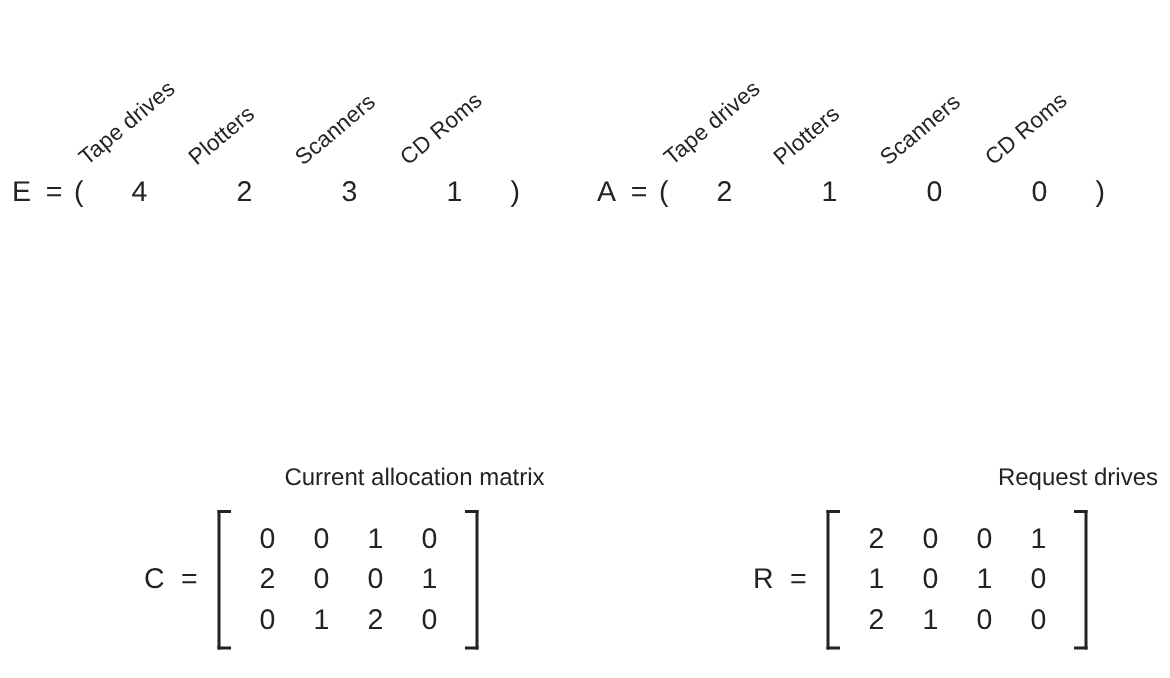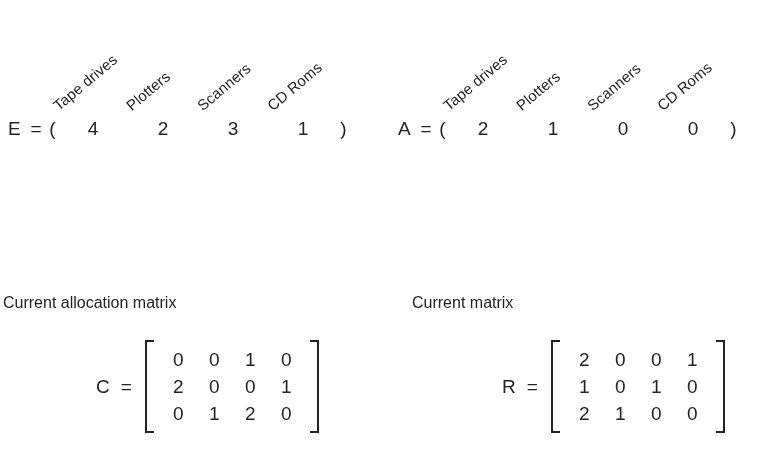--- a/index.html
+++ b/index.html
@@ -76,23 +76,23 @@
   
   .matrix-group {
     position: absolute;
     width: 360px;
   }
   #matrix-group-c { left: 8px;   top: 292px; }
   #matrix-group-r { left: 398px; top: 292px; }
 
   .matrix-caption {
     position: absolute;
-    top: 0;
-    width: 360px;
-    text-align: left;
+    top: 16px;
+    width: 360px;
+    text-align: right;
     font-size: 16px;
     line-height: 22px;
     white-space: nowrap;
   }
   
   #matrix-group-c .matrix-caption { left: -5px; }
   #matrix-group-r .matrix-caption { left: 14px; }
 
   .matrix-body {
     position: absolute;
@@ -230,21 +230,21 @@
         </span>
       </span>
       <span class="bracket right">
         <span class="serif-top"></span>
           <span class="serif-bottom"></span>
       </span>
     </div>
   </div>
 
   <div class="matrix-group" id="matrix-group-r">
-    <div class="matrix-caption">Current matrix</div>
+    <div class="matrix-caption">Request drives</div>
     <div class="matrix-body">
       <span class="matrix-name-eq">
         <span class="m-name">R</span>
         <span class="m-eq">=</span>
       </span>
       <span class="bracket left">
         <span class="serif-top"></span>
           <span class="serif-bottom"></span>
       </span>
       <span class="matrix-cells">

